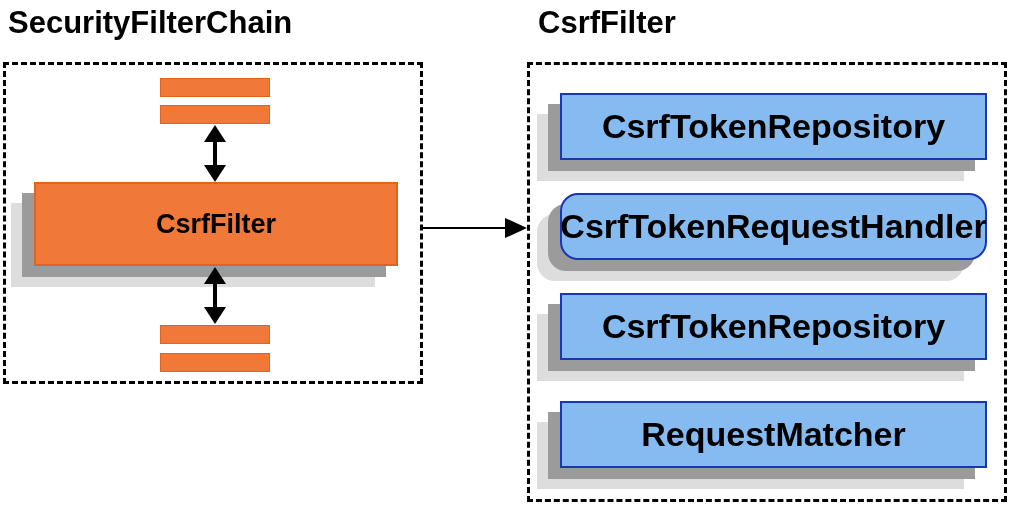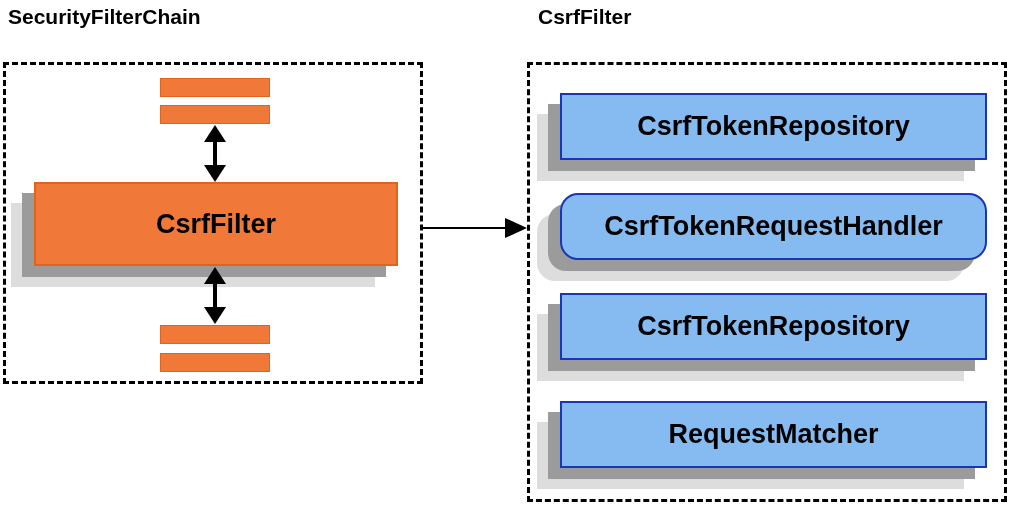--- a/index.html
+++ b/index.html
@@ -1,21 +1,21 @@
 <!DOCTYPE html>
 <html><head>
 <meta charset="utf-8">
 <style>
   * { margin: 0; padding: 0; box-sizing: border-box; }
   html, body { width: 1010px; height: 505px; background: #ffffff; overflow: hidden; }
   body { position: relative; font-family: "Liberation Sans", "DejaVu Sans", sans-serif; }
 
   .title {
     position: absolute;
-    font-size: 21px;
+    font-size: 31px;
     font-weight: bold;
     color: #000000;
     white-space: nowrap;
   }
   #left-title  { left: 8px;  top: 5px; }
   #right-title { left: 538px; top: 5px; }
 
   .dashed-container {
     position: absolute;
     border: 3px dashed #000000;
@@ -48,21 +48,21 @@
   }
 
   .component-box {
     position: absolute;
     left: 560px;
     width: 427px; height: 67px;
     background: #85BBF1;
     border: 2px solid #1A35B5;
     box-shadow: -12px 11px 0 #9B9B9B, -23px 21px 0 #DDDDDD;
     display: flex; align-items: center; justify-content: center;
-    font-size: 27px; font-weight: bold; color: #000000;
+    font-size: 34px; font-weight: bold; color: #000000;
   }
   #component-box-0 { top: 93px;  }
   #component-box-1 { top: 193px; border-radius: 18px; }
   #component-box-2 { top: 293px; }
   #component-box-3 { top: 401px; }
 
   .varrow {
     position: absolute;
     width: 22px;
     display: flex; flex-direction: column; align-items: center;

